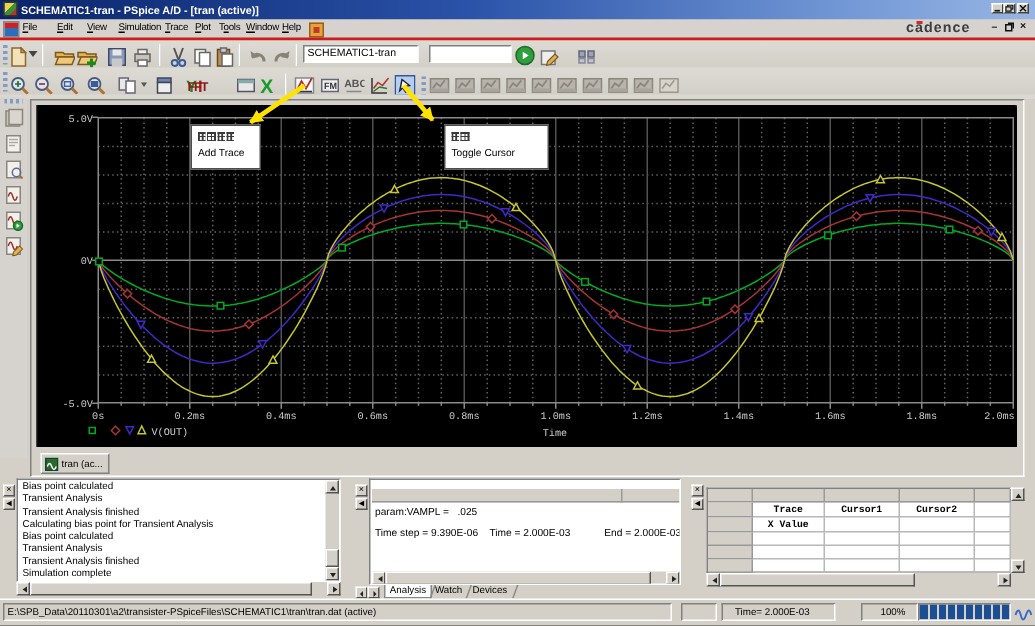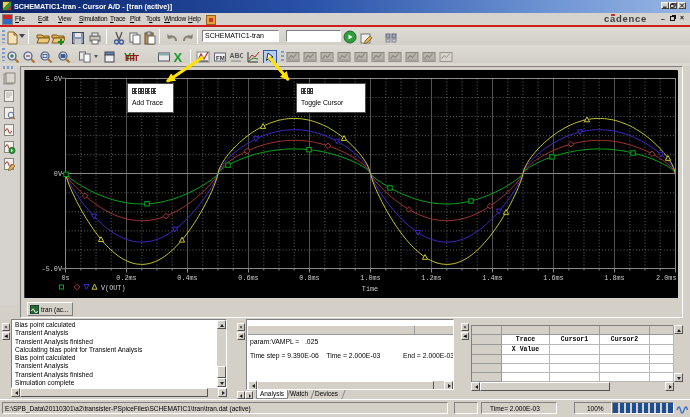--- a/index.html
+++ b/index.html
@@ -38,21 +38,21 @@
 .listrow{font-size:6.6px;color:#000;white-space:nowrap;line-height:8.3px;padding-left:3px;}
 .statusbar{left:0;top:399px;width:690px;height:18px;background:#d4d0c8;border-top:1px solid #fff;}
 .scell{position:absolute;border:1px solid;border-color:#808080 #fff #fff #808080;font-size:6.5px;color:#000;}
 .tabsmall{position:absolute;font-size:6.5px;color:#000;}
 .gridtable{position:absolute;background:#fff;}
 .gtc{position:absolute;border-right:1px solid #b8b8b8;border-bottom:1px solid #b8b8b8;font-family:"Liberation Mono",monospace;font-weight:bold;font-size:6.5px;text-align:center;color:#000;}
 .gtg{background:#d4d0c8;border-right:1px solid #999;border-bottom:1px solid #999;}
 </style></head><body>
 <div class="abs titlebar"></div>
 <div class="abs appicon"></div>
-<div class="abs titletxt">SCHEMATIC1-tran - Cursor A/D  -  [tran (active)]</div>
+<div class="abs titletxt">SCHEMATIC1-tran - PSpice A/D  -  [tran (active)]</div>
 <div class="abs winbtn" style="left:660.5px;top:2px;">
     <svg width="6" height="5" viewBox="0 0 6 5" style="position:absolute;left:0px;top:0px">
       <rect x="1" y="3.6" width="3.6" height="1.1" fill="#111"></rect>
     </svg>
   </div>
 <div class="abs winbtn" style="left:668.5px;top:2px;">
     <svg width="6" height="5" viewBox="0 0 6 5" style="position:absolute;left:0px;top:0px">
       <rect x="1.8" y="0.4" width="3.4" height="2.6" fill="none" stroke="#111" stroke-width="0.8"></rect>
       <rect x="0.6" y="1.6" width="3.4" height="2.8" fill="#d4d0c8" stroke="#111" stroke-width="0.8"></rect>
     </svg>

